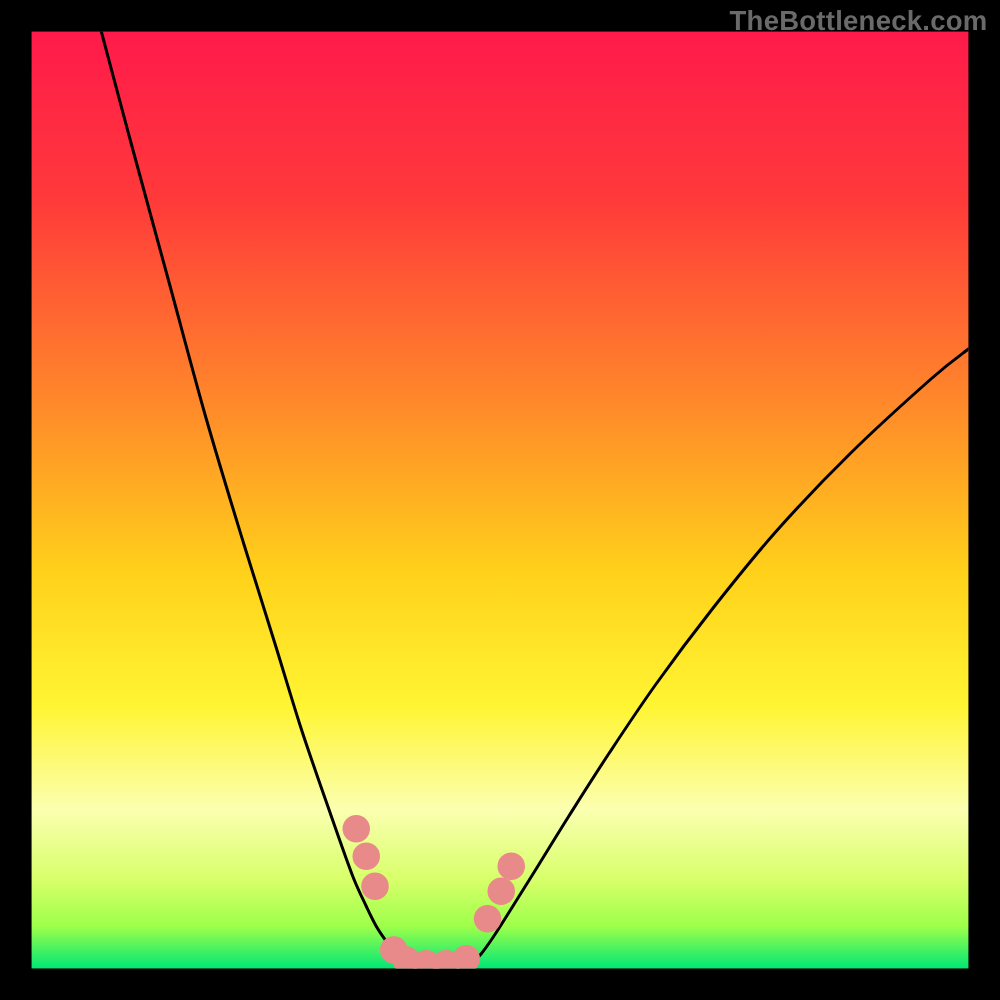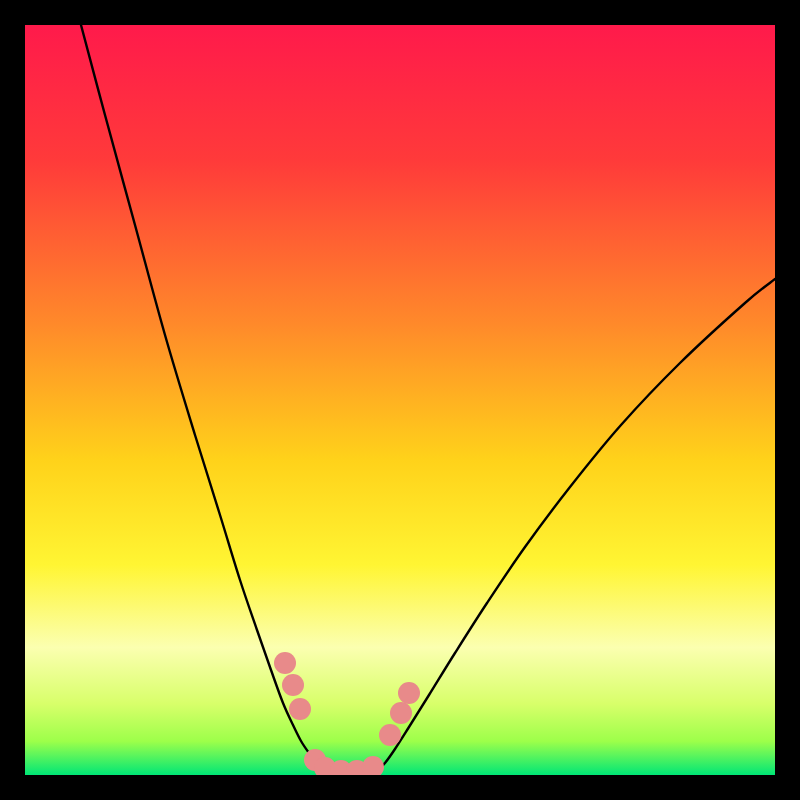--- a/index.html
+++ b/index.html
@@ -67,13 +67,14 @@
           <circle cx="300" cy="743" r="11" fill="#e88a8a"></circle>
           <circle cx="316" cy="746" r="11" fill="#e88a8a"></circle>
           <circle cx="332" cy="746" r="11" fill="#e88a8a"></circle>
           <circle cx="348" cy="742" r="11" fill="#e88a8a"></circle>
           <circle cx="365" cy="710" r="11" fill="#e88a8a"></circle>
           <circle cx="376" cy="688" r="11" fill="#e88a8a"></circle>
           <circle cx="384" cy="668" r="11" fill="#e88a8a"></circle>
         </g>
     </svg>
   </div>
+  <div class="watermark">TheBottleneck.com</div>
 </div>
 
 </body></html>

